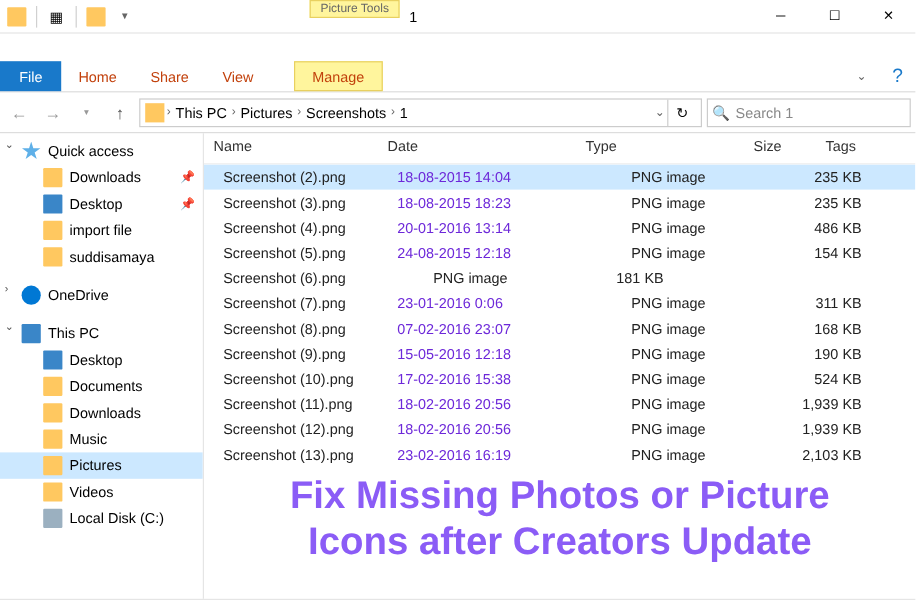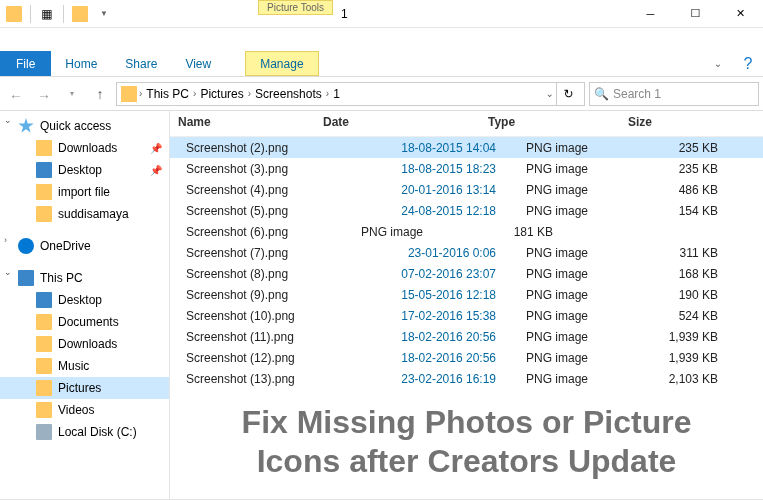--- a/index.html
+++ b/index.html
@@ -12,21 +12,21 @@
 .qat-sep { width: 1px; height: 18px; background: #d0d0d0; margin: 0 2px; }
 .context-tab { display: flex; flex-direction: column; align-items: center; }
 .context-label { background: #fff59d; border: 1px solid #e8d060; font-size: 10px; padding: 1px 8px; color: #666; }
 .title-text { flex: 1; text-align: left; padding-left: 8px; font-size: 12px; line-height: 28px; }
 .win-controls { display: flex; }
 .win-btn { width: 45px; display: flex; align-items: center; justify-content: center; font-size: 11px; }
 
 
 .ribbon { height: 26px; display: flex; align-items: stretch; border-bottom: 1px solid #ddd; margin-top: 23px; }
 .file-tab { background: #1979ca; color: #fff; padding: 0 16px; display: flex; align-items: center; font-size: 12px; }
-.tab { padding: 0 14px; display: flex; align-items: center; font-size: 12px; color: #0369a1; }
+.tab { padding: 0 14px; display: flex; align-items: center; font-size: 12px; color: #c2410c; }
 .tab.context { background: #fff59d; border: 1px solid #e8d060; }
 .ribbon-spacer { flex: 1; }
 .ribbon-toggle { width: 30px; display: flex; align-items: center; justify-content: center; }
 
 
 .navbar { height: 34px; display: flex; align-items: center; padding: 3px 4px; gap: 4px; border-bottom: 1px solid #ddd; }
 .nav-arrow { width: 24px; height: 24px; display: flex; align-items: center; justify-content: center; color: #999; font-size: 14px; }
 .nav-arrow.enabled { color: #555; }
 .breadcrumb { flex: 1; border: 1px solid #ccc; height: 24px; display: flex; align-items: center; padding: 0 4px; font-size: 12px; gap: 2px; }
 .bc-icon { width: 16px; height: 16px; background: #ffc860; display: inline-block; }
@@ -50,37 +50,37 @@
 .i-star { background: #5fb0e8; clip-path: polygon(50% 0,61% 35%,98% 35%,68% 57%,79% 91%,50% 70%,21% 91%,32% 57%,2% 35%,39% 35%); }
 .i-folder { background: #ffc860; border-radius: 1px; }
 .i-monitor { background: #3a86c8; border-radius: 1px; }
 .i-onedrive { background: #0078d4; border-radius: 50%; }
 .i-drive { background: #9bb0c0; border-radius: 1px; }
 .pin { font-size: 10px; color: #888; margin-left: auto; }
 
 
 .filelist { flex: 1; display: flex; flex-direction: column; position: relative; overflow: hidden; }
 .columns { display: flex; height: 26px; border-bottom: 1px solid #eee; font-size: 12px; color: #333; }
-.col { padding: 4px 8px; border-right: 1px solid transparent; font-weight: bold; }
+.col { padding: 4px 8px; border-right: 1px solid transparent; }
 .col-name { width: 145px; }
 .col-date { width: 165px; }
 .col-type { width: 140px; }
 .col-size { width: 60px; }
 .col-tags { flex: 1; }
 
 .rows { flex: 1; overflow: hidden; }
 .row { display: flex; height: 21px; align-items: center; font-size: 12px; color: #222; padding-left: 16px; }
 .row.selected { background: #cce8ff; }
 .row .c-name { width: 145px; }
-.row .c-date { width: 165px; color: #0369a1; text-align: right; }
+.row .c-date { width: 165px; color: #6d28d9; }
 .row .c-type { width: 140px; margin-left: 30px; }
 .row .c-size { width: 60px; text-align: right; padding-right: 8px; }
 
 
-.overlay-text { position: absolute; left: 180px; right: 10px; bottom: 20px; color: #737373; font-weight: bold; font-size: 32px; text-align: center; line-height: 1.2; }
+.overlay-text { position: absolute; left: 180px; right: 10px; bottom: 30px; color: #8b5cf6; font-weight: bold; font-size: 32px; text-align: center; line-height: 1.2; }
 
 
 .statusbar { height: 24px; border-top: 1px solid #e5e5e5; display: flex; align-items: center; padding: 0 10px; font-size: 11px; color: #444; gap: 14px; }
 .status-spacer { flex: 1; }
 .view-btn { width: 22px; height: 18px; border: 1px solid #ccc; margin-left: 2px; display: flex; align-items: center; justify-content: center; font-size: 10px; }
 .view-btn.active { background: #cce8ff; border-color: #7ab8e8; }
 </style>
 </head>
 <body>
 
@@ -223,20 +223,21 @@
         </div>
     </div>
   </div>
 
   <div class="filelist">
     <div class="columns">
       <div class="col col-name">Name</div>
       <div class="col col-date">Date</div>
       <div class="col col-type">Type</div>
       <div class="col col-size">Size</div>
+      <div class="col col-tags">Tags</div>
     </div>
     <div class="rows" id="file-rows">
         <div class="row selected">
           <span class="c-name">Screenshot (2).png</span>
           <span class="c-date">18-08-2015 14:04</span>
           <span class="c-type">PNG image</span>
           <span class="c-size">235 KB</span>
         </div>
         <div class="row">
           <span class="c-name">Screenshot (3).png</span>

